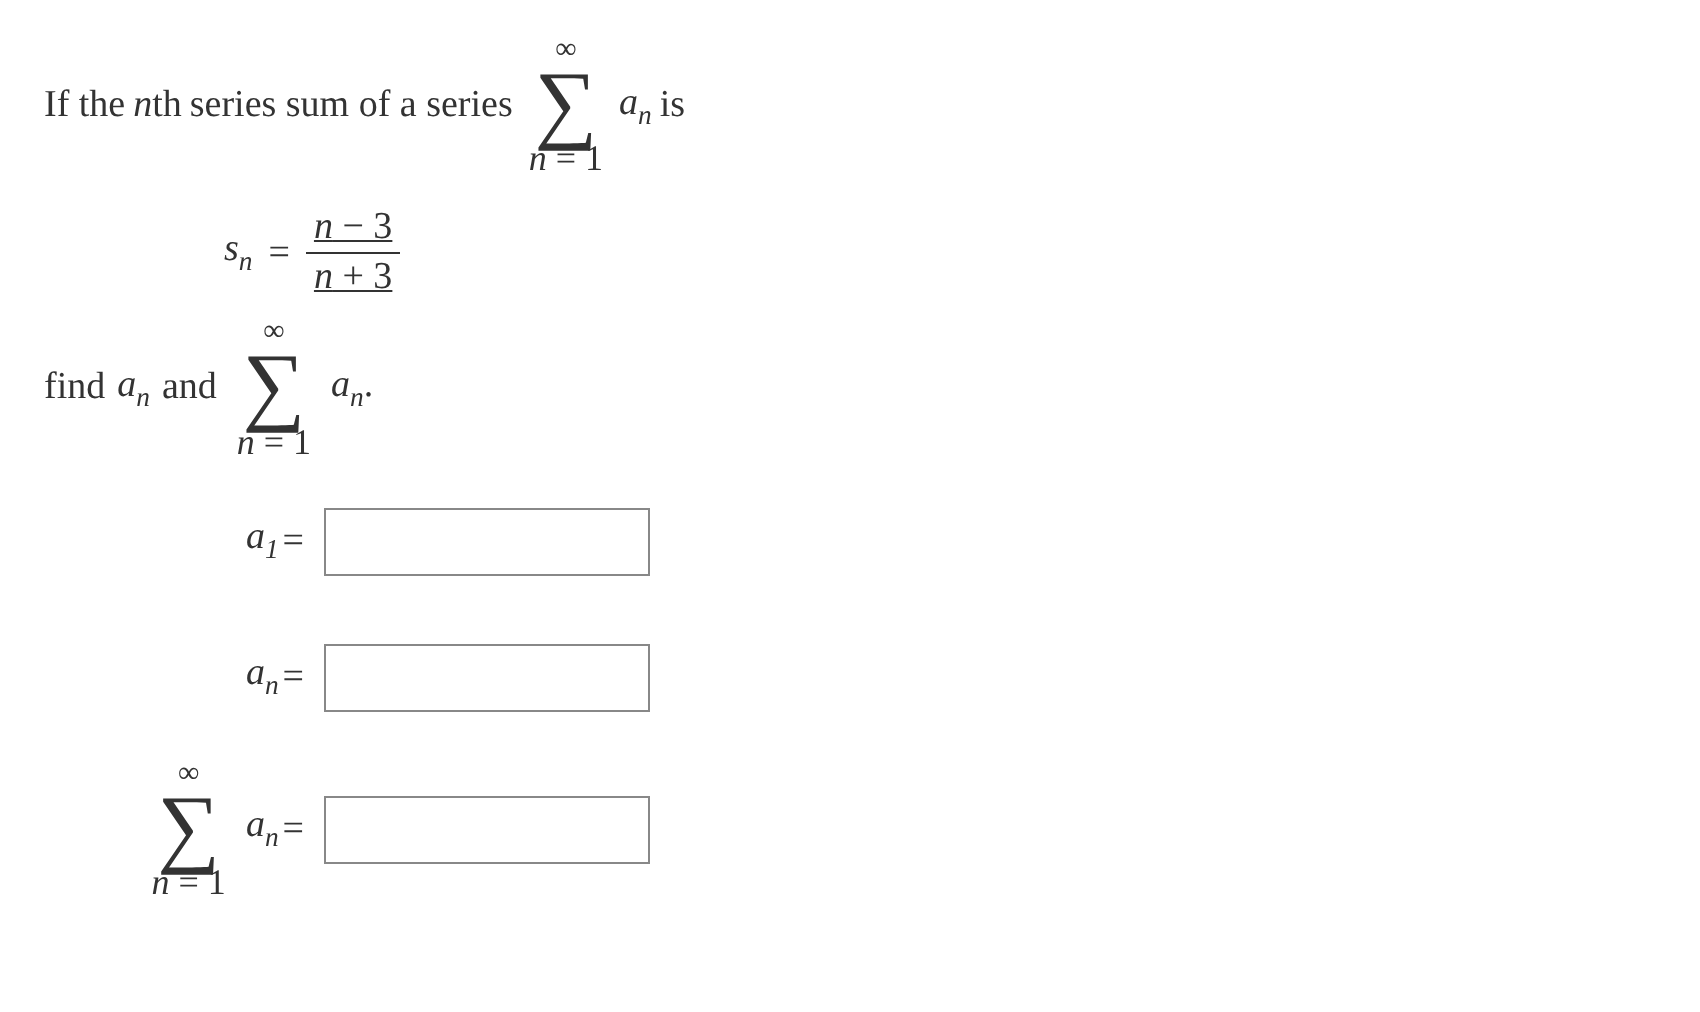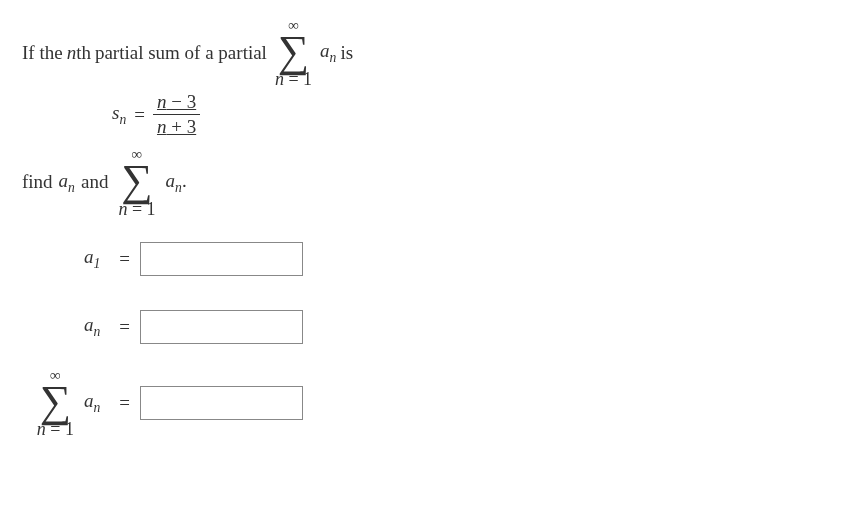--- a/index.html
+++ b/index.html
@@ -28,21 +28,21 @@
   }
   .sigma-upper { font-size: 15px; }
   .sigma-sym {
     font-size: 44px;
     line-height: 0.85;
     font-family: 'Times New Roman', serif;
   }
   .sigma-lower { font-size: 18px; }
   .sub { font-size: 0.72em; font-style: italic; vertical-align: sub; }
   .sn-row {
-    margin: 4px 0 10px 90px;
+    margin: 16px 0 10px 90px;
     display: flex;
     align-items: center;
     gap: 8px;
   }
   .frac {
     display: inline-flex;
     flex-direction: column;
     align-items: center;
     line-height: 1.05;
     text-decoration: underline;
@@ -61,21 +61,22 @@
     align-items: center;
     gap: 10px;
     margin: 14px 0 14px 40px;
     min-height: 54px;
   }
   .label-box {
     min-width: 68px;
     display: flex;
     align-items: center;
     justify-content: flex-end;
-    gap: 19px;
+    gap: 2px;
+    margin-left: 22px;
   }
   input.ans {
     width: 163px;
     height: 34px;
     padding: 2px 6px;
     font-size: 16px;
     border: 1px solid #888;
     background: #fff;
     box-sizing: border-box;
   }
@@ -85,21 +86,21 @@
     align-items: center;
     gap: 2px;
   }
 </style>
 </head>
 <body>
 
 <div class="line1">
   <span>If the </span>
   <span><span class="italic">n</span><span>th</span></span>
-  <span> partial sum of a partial </span>
+  <span> series sum of a series </span>
   <span class="sigma-block">
     <span class="sigma-upper">∞</span>
     <span class="sigma-sym">∑</span>
     <span class="sigma-lower"><span class="italic">n</span><span> = 1</span></span>
   </span>
   <span>
     <span class="italic">a</span><span class="sub">n</span>
   </span>
   <span> is</span>
 </div>

